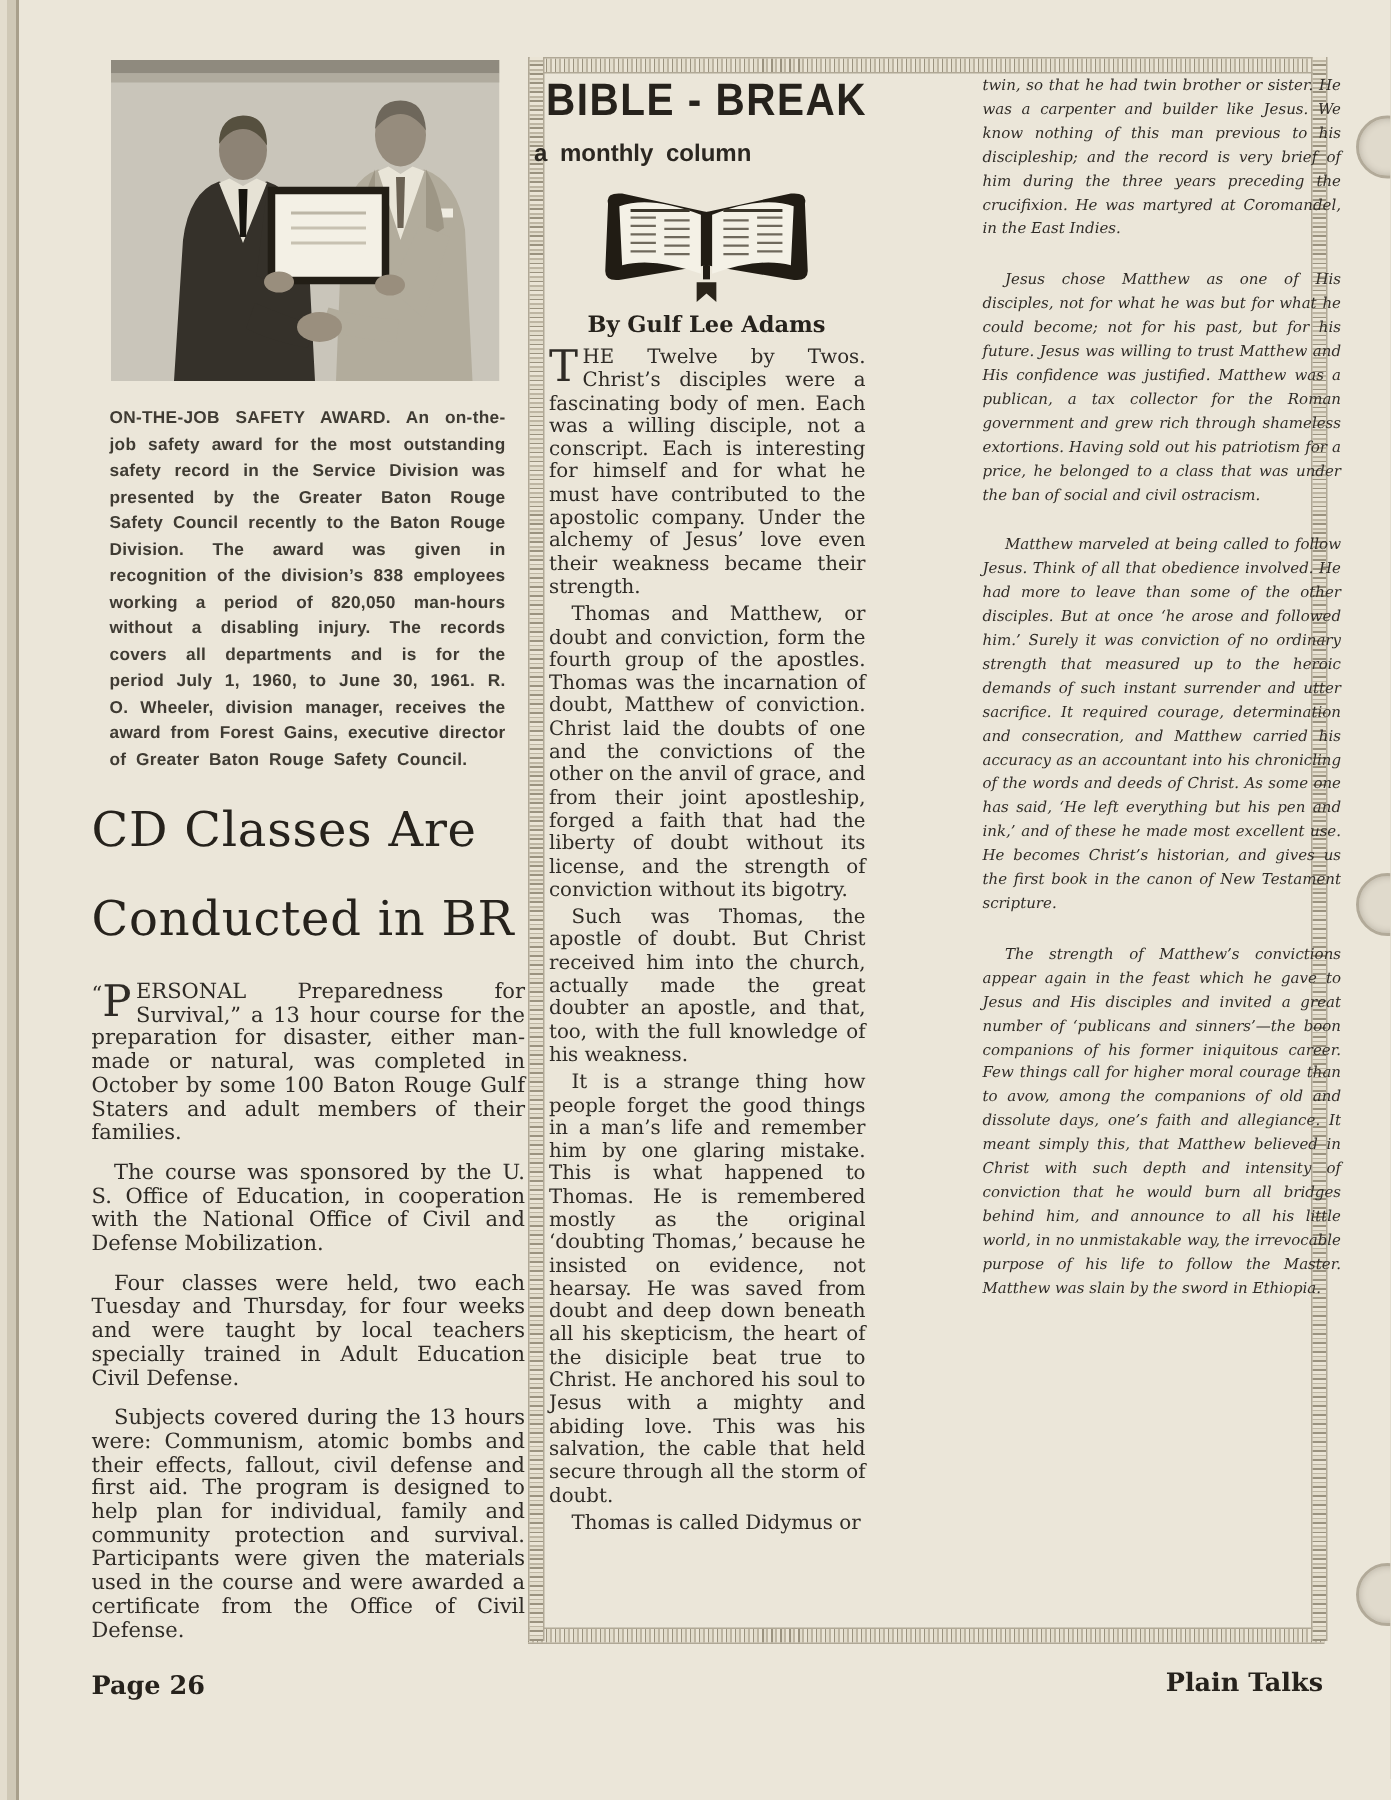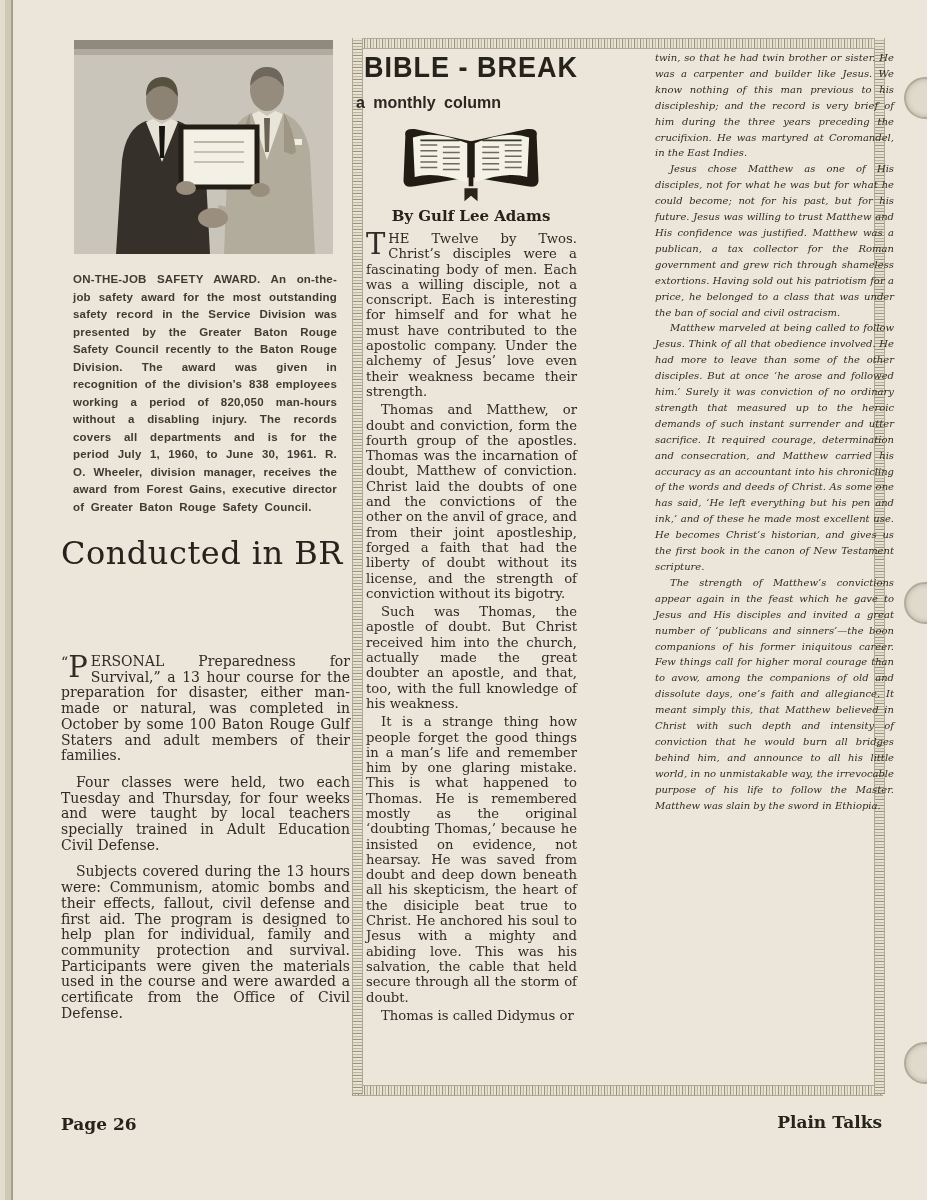--- a/index.html
+++ b/index.html
@@ -65,21 +65,21 @@
   .bb-book { position:absolute; left:396px; top:116px; width:150px; height:88px; }
   .bb-byline {
     position:absolute; left:356px; top:207px; width:230px; text-align:center;
     font-weight:bold; font-size:15px; color:#26221c;
   }
   
   .f-col { position:absolute; text-align:justify; }
   .f-col1 { left:366px; top:231px; width:211px; font-size:13.2px; line-height:15.3px; }
   .f-col1 p + p { margin-top:3px; }
   .f-col2 { left:655px; top:50px; width:239px; font-size:10px; line-height:15.9px;font-style:italic; }
-  .f-col2 p + p { margin-top:0; }
+  .f-col2 p + p { margin-top:18px; }
   
   .footer-left, .footer-right {
     position:absolute; font-weight:bold; font-size:17px; color:#26221c;
   }
   .footer-left { left:61px; top:1114px; }
   .footer-right { right:45px; top:1112px; }
 </style>
 </head>
 <body>
 
@@ -122,25 +122,27 @@
 
       <path d="M96,162 Q120,172 136,177 L131,192 Q108,188 90,179 Z" fill="#35312a"></path>
       <path d="M190,188 Q162,186 140,179 L145,165 Q168,172 192,173 Z" fill="#b2ac9c"></path>
       <ellipse cx="139" cy="178" rx="15" ry="10" fill="#9a8f7e"></ellipse>
     </svg>
   </div>
 
   <div class="caption">ON-THE-JOB SAFETY AWARD.  An on-the-job safety award for the most outstanding safety record in the Service Division was presented by the Greater Baton Rouge Safety Council recently to the Baton Rouge Division.  The award was given in recognition of the division’s 838 employees working a period of 820,050 man-hours without a disabling injury.  The records covers all departments and is for the period July 1, 1960, to June 30, 1961.  R. O. Wheeler, division manager, receives the award from Forest Gains, executive director of Greater Baton Rouge Safety Council.</div>
 
   <h1 class="headline">
+    <span>CD Classes Are</span>
     <span>Conducted in BR</span>
   </h1>
 
   <div class="article">
       <p><span class="lead"><span class="lead-quote">“</span><span class="lead-cap">P</span></span>ERSONAL Preparedness for Survival,” a 13 hour course for the preparation for disaster, either man-made or natural, was completed in October by some 100 Baton Rouge Gulf Staters and adult members of their families.</p>
+      <p class="indent">The course was sponsored by the U. S. Office of Education, in cooperation with the National Office of Civil and Defense Mobilization.</p>
       <p class="indent">Four classes were held, two each Tuesday and Thursday, for four weeks and were taught by local teachers specially trained in Adult Education Civil Defense.</p>
       <p class="indent">Subjects covered during the 13 hours were: Communism, atomic bombs and their effects, fallout, civil defense and first aid. The program is designed to help plan for individual, family and community protection and survival. Participants were given the materials used in the course and were awarded a certificate from the Office of Civil Defense.</p>
     </div>
 
   <div class="hatch-h" style="left:352px; top:38px;   width:531px;"></div>
   <div class="hatch-h" style="left:352px; top:1085px; width:531px;"></div>
   <div class="hatch-v" style="left:352px; top:38px;   height:1056px;"></div>
   <div class="hatch-v" style="left:874px; top:38px;   height:1056px;"></div>
 
   <div class="bb-title">BIBLE - BREAK</div>

